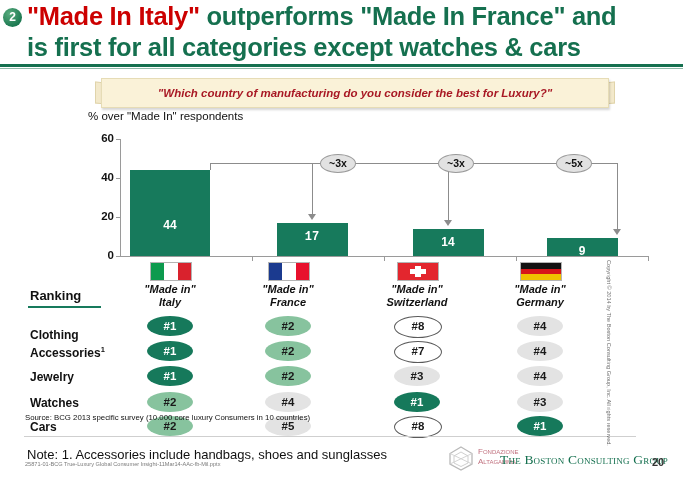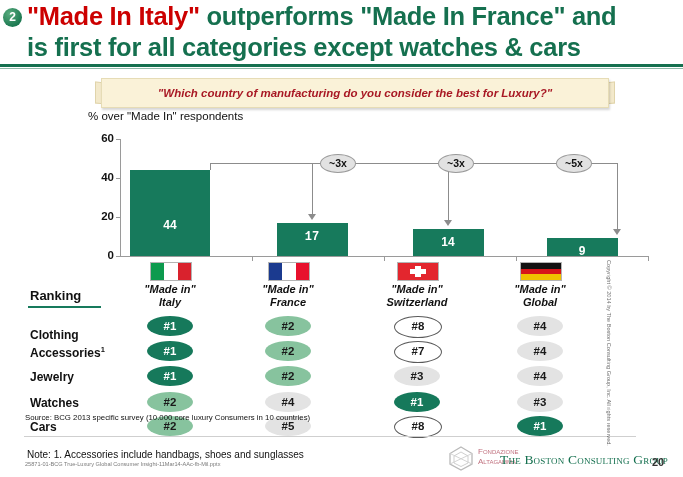--- a/index.html
+++ b/index.html
@@ -81,21 +81,21 @@
     text-align:center;line-height:20px;font-size:11.5px;font-weight:bold;
   }
   .oval.r1{background:#16795b;color:#ffffff;}
   .oval.r2{background:#87c39e;color:#1a1a1a;}
   .oval.gray{background:#e3e3e3;color:#1a1a1a;}
   .oval.white{background:#ffffff;border:1px solid #5a5a5a;color:#1a1a1a;line-height:18px;}
 
   
   #footer-rule{position:absolute;left:24px;top:436px;width:612px;height:1px;background:#cfcfcf;}
   #src{position:absolute;left:25px;top:413px;font-size:7.8px;color:#111;line-height:10px;}
-  #note{position:absolute;left:27px;top:450px;font-size:10px;color:#111;line-height:10px;}
+  #note{position:absolute;left:27px;top:450px;font-size:13px;color:#111;line-height:10px;}
   #fileref{position:absolute;left:25px;top:461px;font-size:5.6px;color:#7b7b7b;}
   #copyright{
     position:absolute;left:612px;top:260px;width:170px;
     font-size:5.6px;color:#6f6f6f;
     transform:rotate(90deg);transform-origin:left top;white-space:nowrap;
   }
   #alta-logo{position:absolute;left:447px;top:444px;width:28px;height:28px;}
   #alta-text{position:absolute;left:478px;top:447px;font-size:8px;color:#c0717f;line-height:10px;font-variant:small-caps;}
   #bcg-text{position:absolute;left:500px;top:452px;font-size:13.5px;color:#15704f;font-variant:small-caps;letter-spacing:0.2px;font-family:"Liberation Serif",serif;}
   #pagenum{position:absolute;left:652px;top:456px;font-size:11px;font-weight:bold;color:#333;}
@@ -174,21 +174,21 @@
     <div class="flag" style="left: 397px; background: rgb(227, 38, 46); position: absolute;">
       <div class="swiss-cross-v"></div>
       <div class="swiss-cross-h"></div>
     </div>
     <div class="country" style="left: 357px;"><span>"Made in"</span><br><span>Switzerland</span></div>
     <div class="flag horiz" style="left: 520px;">
       <div class="h" style="background: rgb(18, 18, 18); flex: 1 1 0%;"></div>
       <div class="h" style="background: rgb(215, 20, 26); flex: 1 1 0%;"></div>
       <div class="h" style="background: rgb(240, 192, 0); flex: 1 1 0%;"></div>
     </div>
-    <div class="country" style="left: 480px;"><span>"Made in"</span><br><span>Global</span></div>
+    <div class="country" style="left: 480px;"><span>"Made in"</span><br><span>Germany</span></div>
   </div>
 
 <div id="ranking-label">Ranking</div>
 <div id="ranking-underline"></div>
 <div id="ranking-area">
     <div class="rowlabel" style="top: 328px;">Clothing</div>
     <div class="oval r1" style="left: 147px; top: 316px;">#1</div>
     <div class="oval r2" style="left: 265px; top: 316px;">#2</div>
     <div class="oval white" style="left: 394px; top: 316px;">#8</div>
     <div class="oval gray" style="left: 517px; top: 316px;">#4</div>

